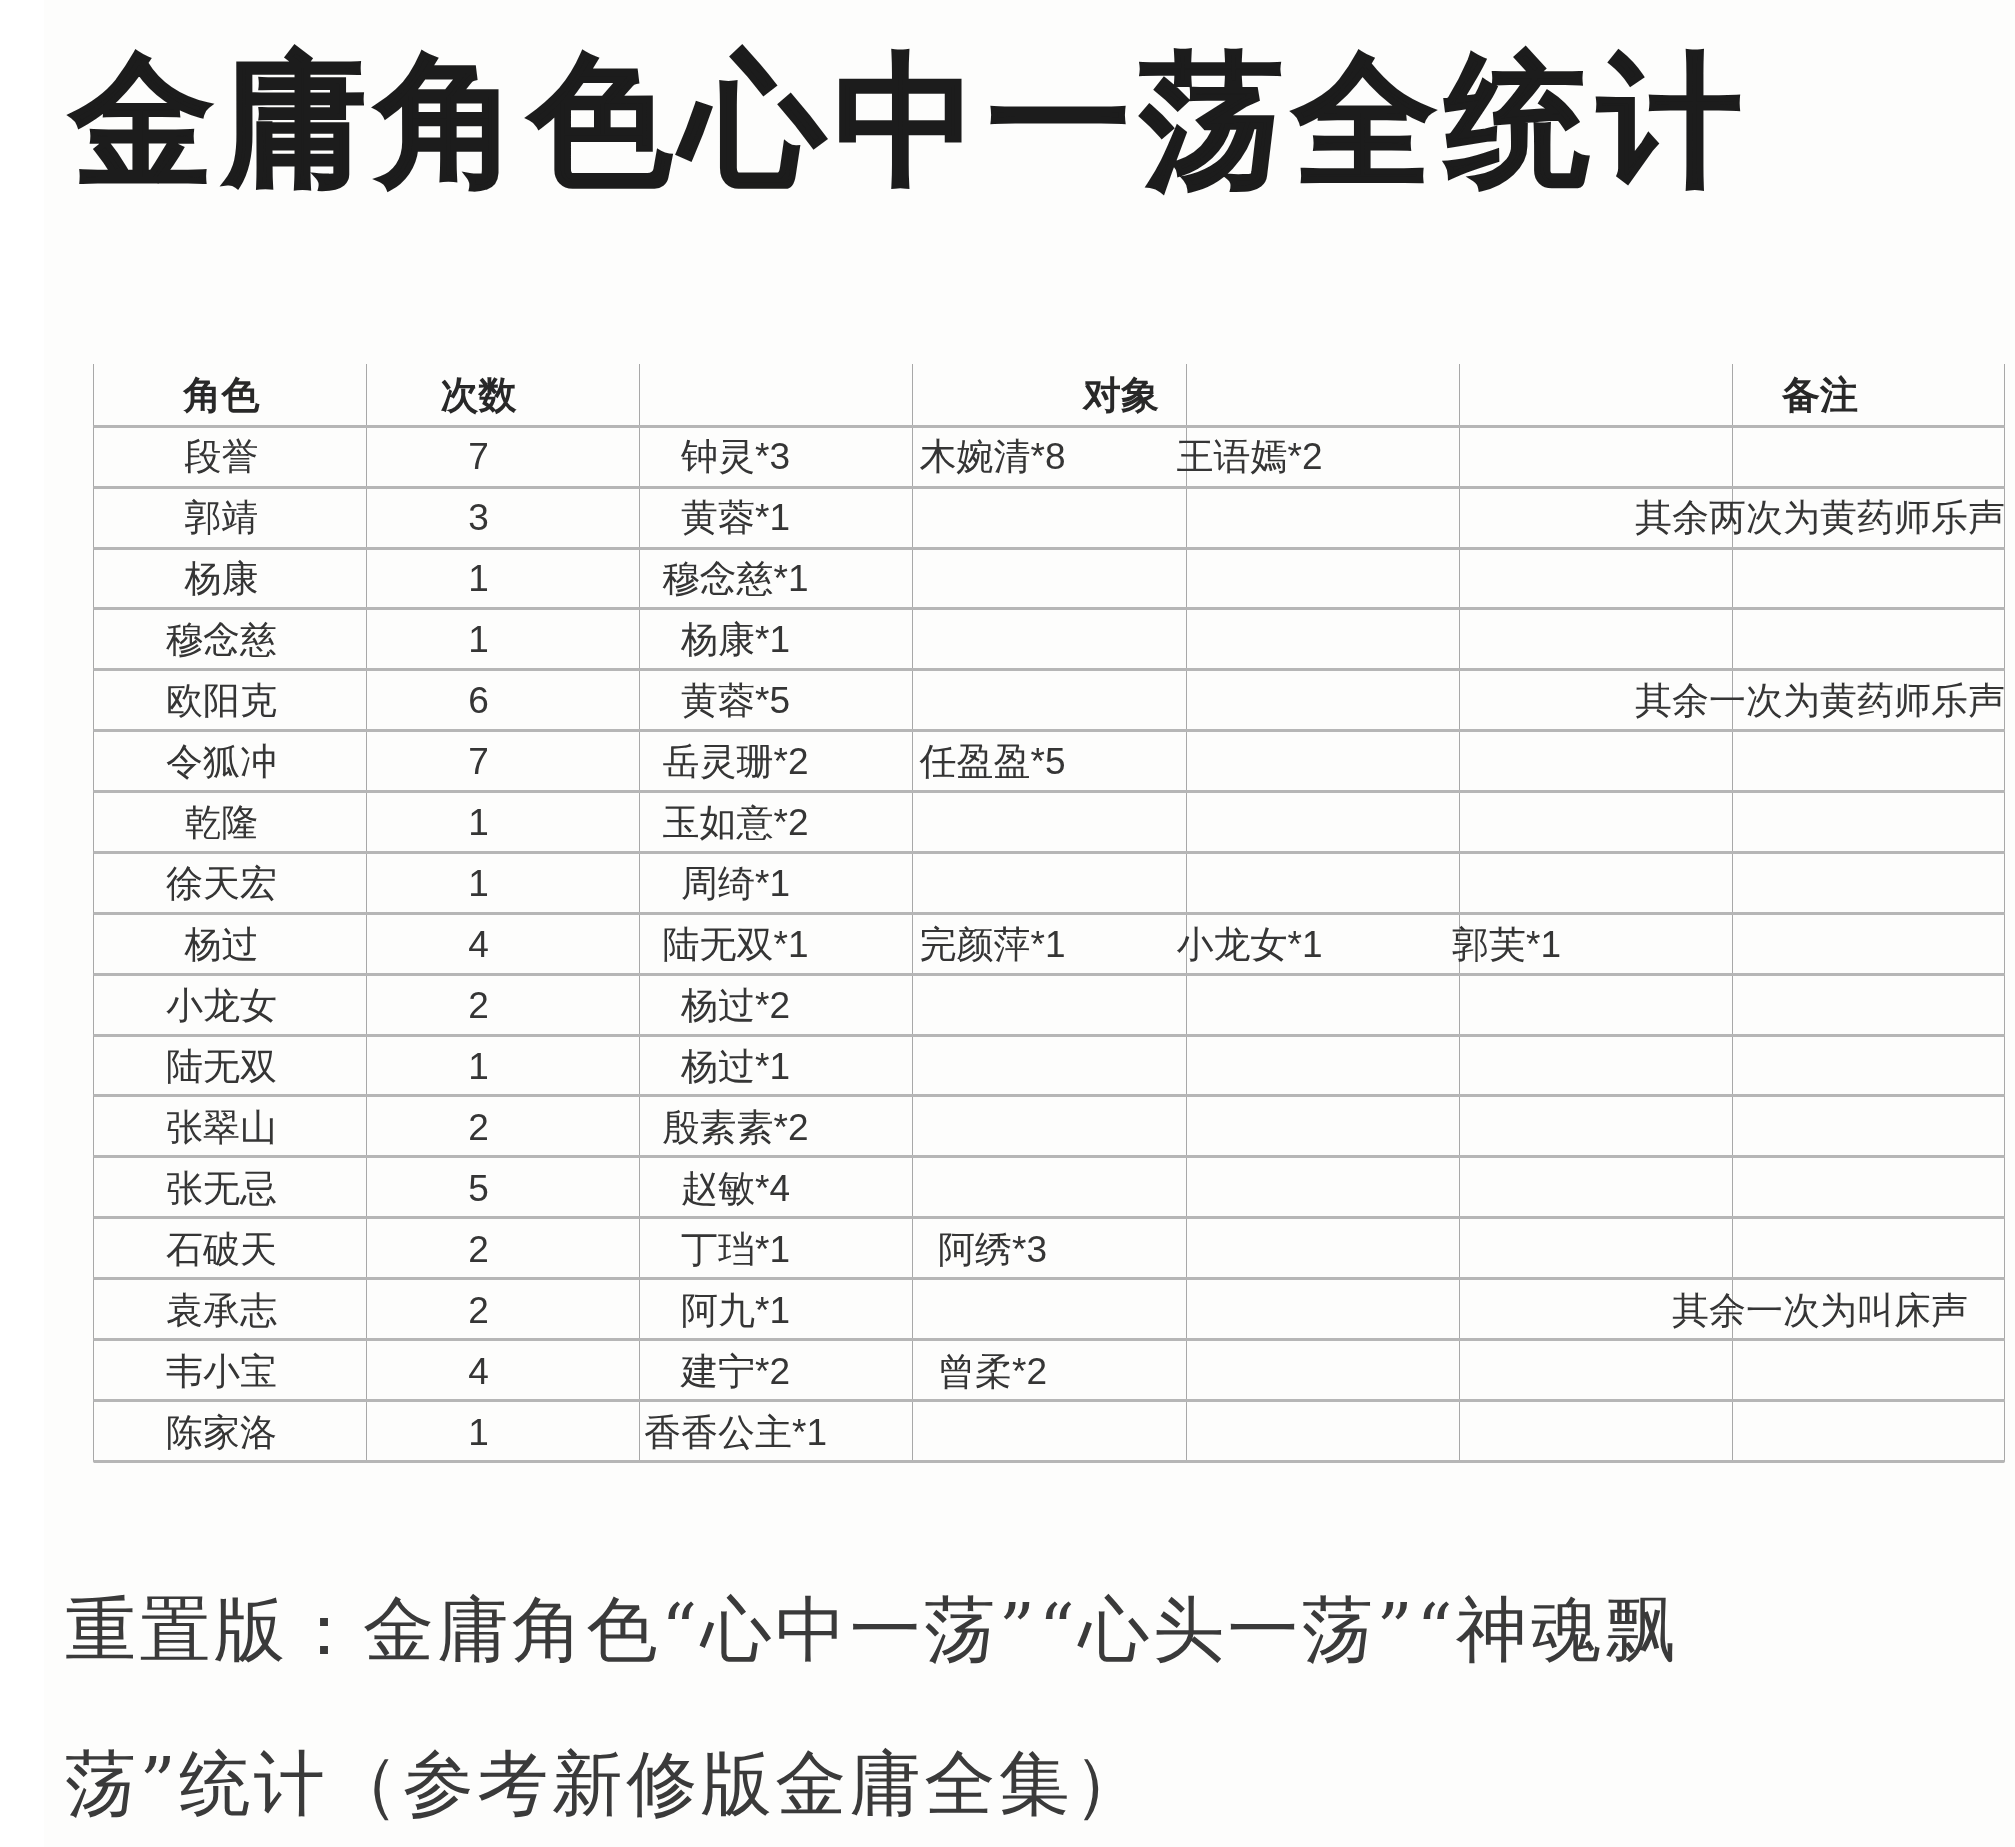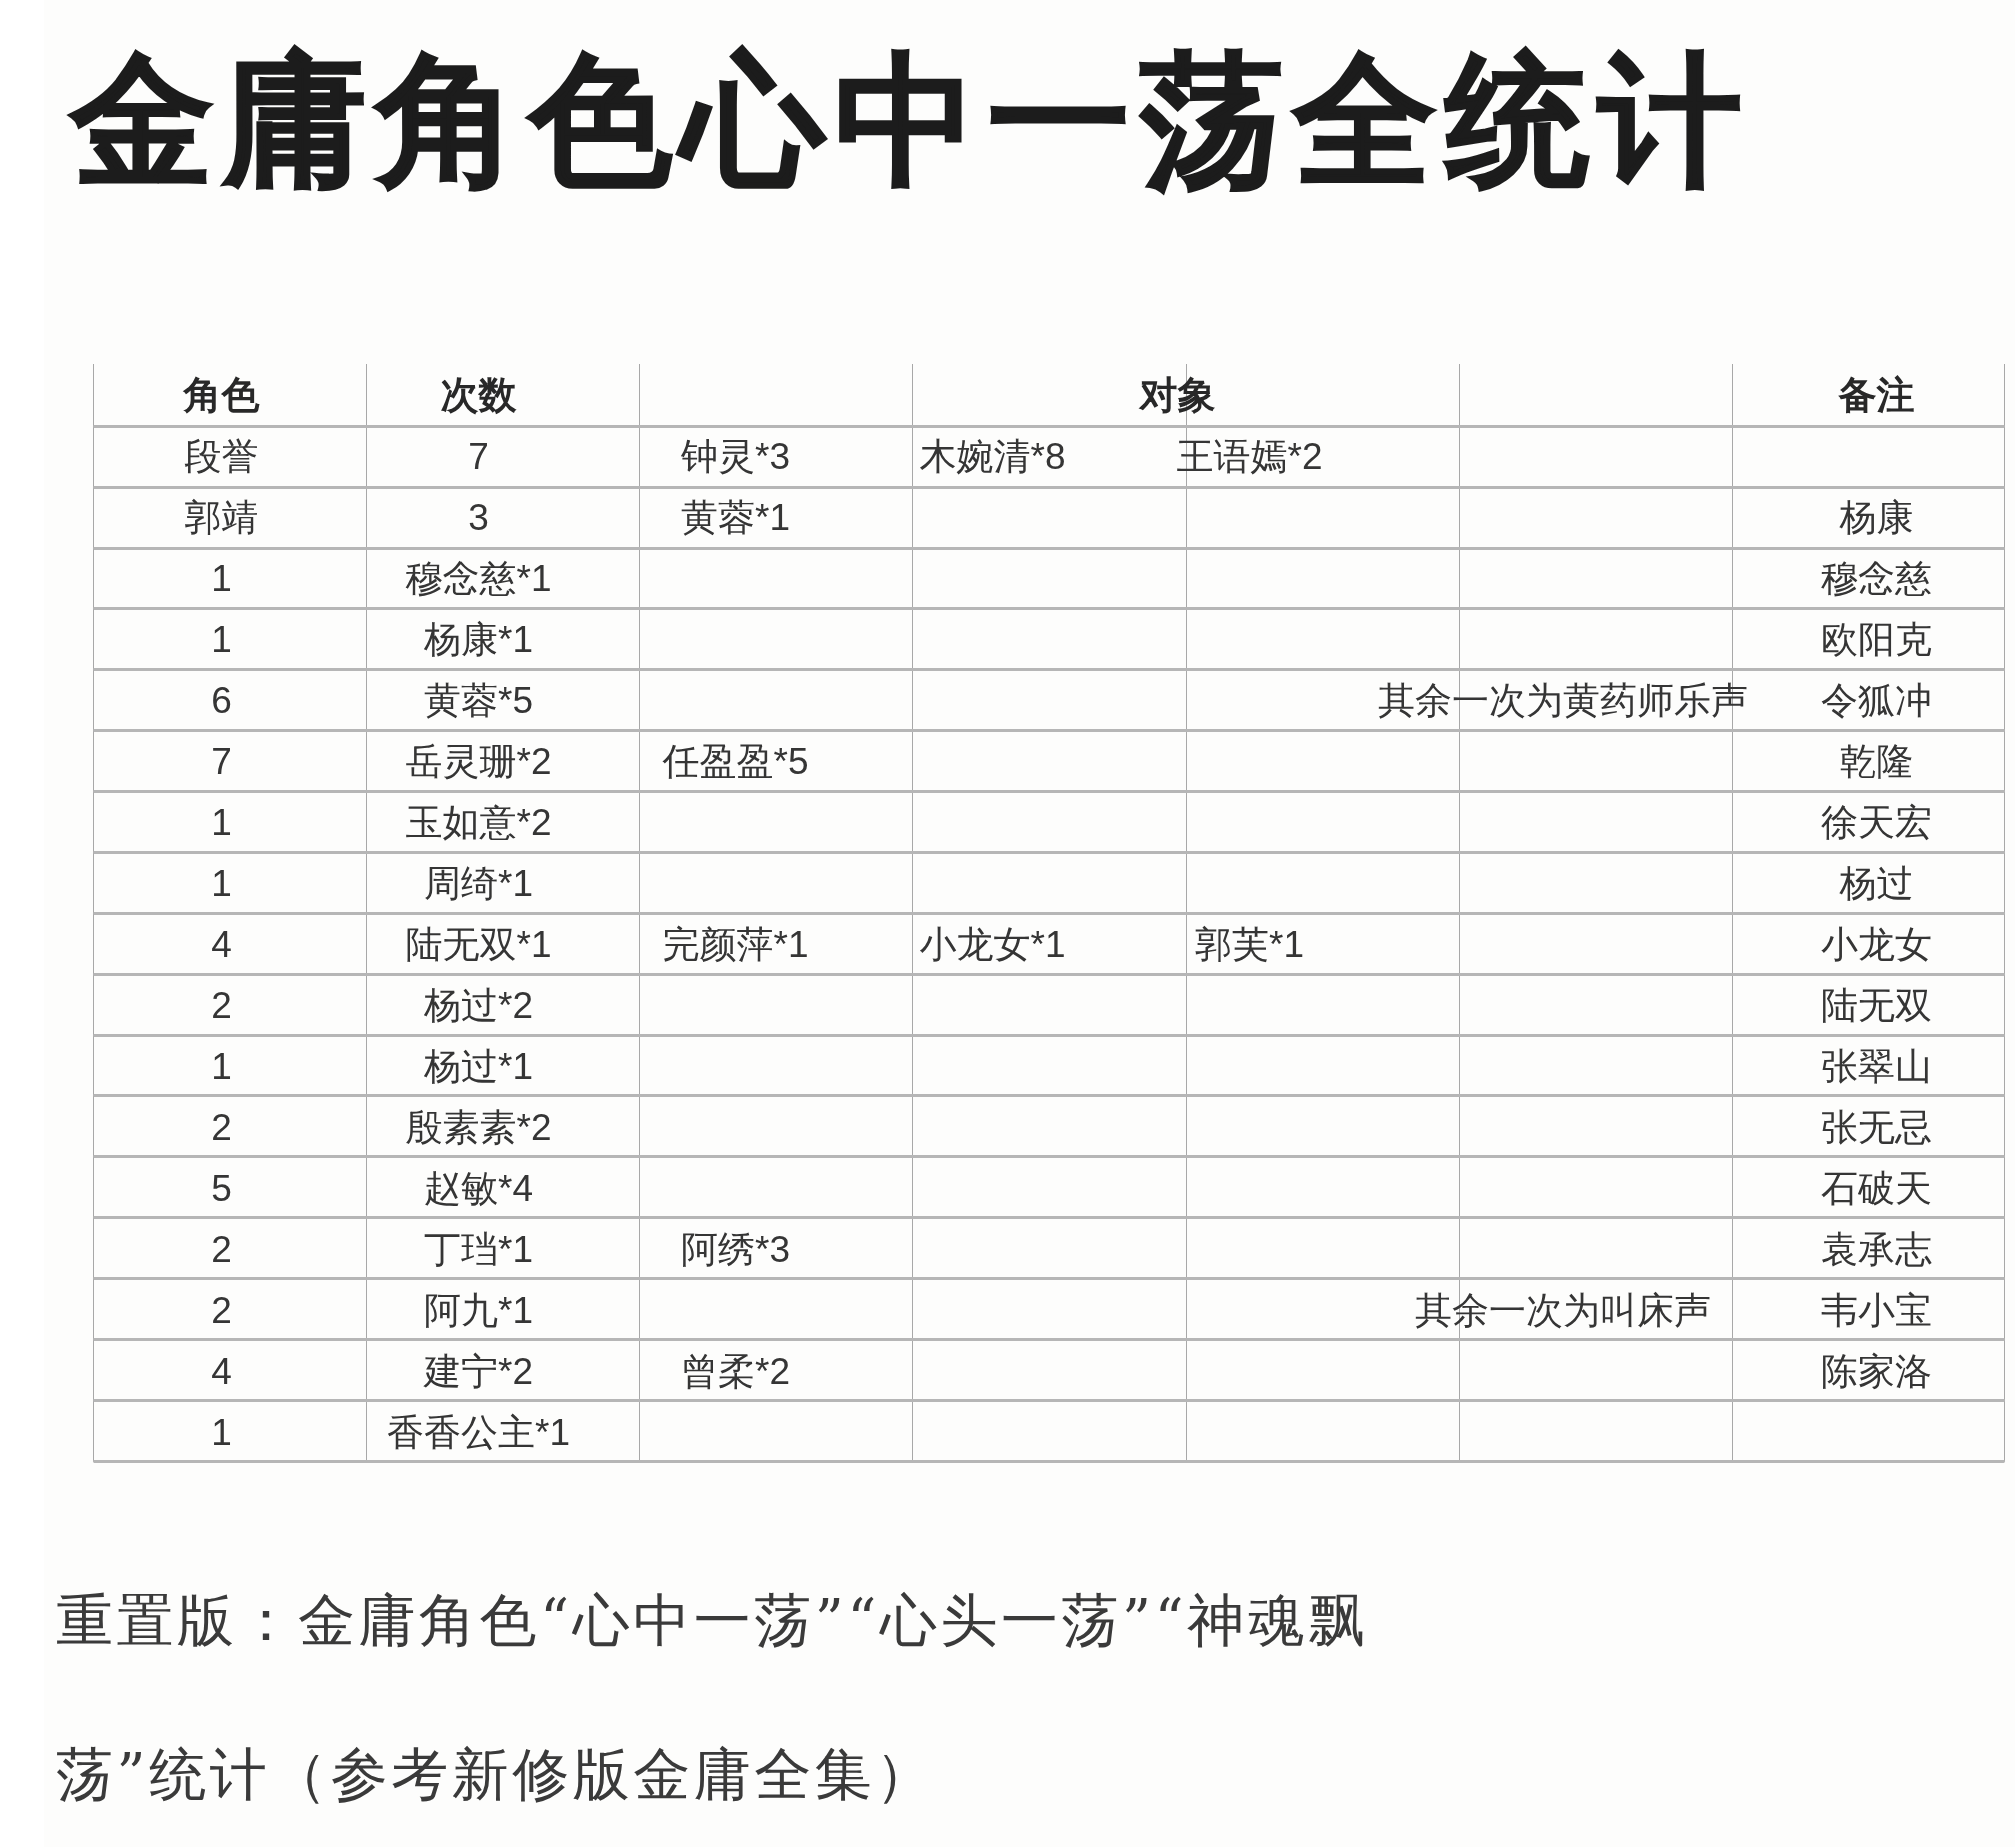--- a/index.html
+++ b/index.html
@@ -69,24 +69,24 @@
     position: absolute;
     left: 0;
     width: 1912px;
     height: 2.8px;
     background: #b6b6b6;
     border-radius: 1.4px;
     z-index: 1;
   }
   .footer-line {
     position: absolute;
-    left: 12px;
+    left: 21px;
     font-family: "DejaVu Serif", serif;
     font-weight: 400;
-    font-size: 57px;
+    font-size: 71px;
     letter-spacing: 3.5px;
     color: #3a3a3a;
     white-space: nowrap;
   }
   .footer-line-1 { top: 1583px; }
   .footer-line-2 { top: 1737px; }
 </style>
 </head>
 <body>
 
@@ -107,20 +107,21 @@
         <span class="cell">木婉清*8</span>
         <span class="cell">王语嫣*2</span>
         <span class="cell"></span>
         <span class="cell"></span>
         <span class="cell">郭靖</span>
         <span class="cell">3</span>
         <span class="cell">黄蓉*1</span>
         <span class="cell"></span>
         <span class="cell"></span>
         <span class="cell"></span>
+        <span class="cell">其余两次为黄药师乐声</span>
         <span class="cell">杨康</span>
         <span class="cell">1</span>
         <span class="cell">穆念慈*1</span>
         <span class="cell"></span>
         <span class="cell"></span>
         <span class="cell"></span>
         <span class="cell"></span>
         <span class="cell">穆念慈</span>
         <span class="cell">1</span>
         <span class="cell">杨康*1</span>

